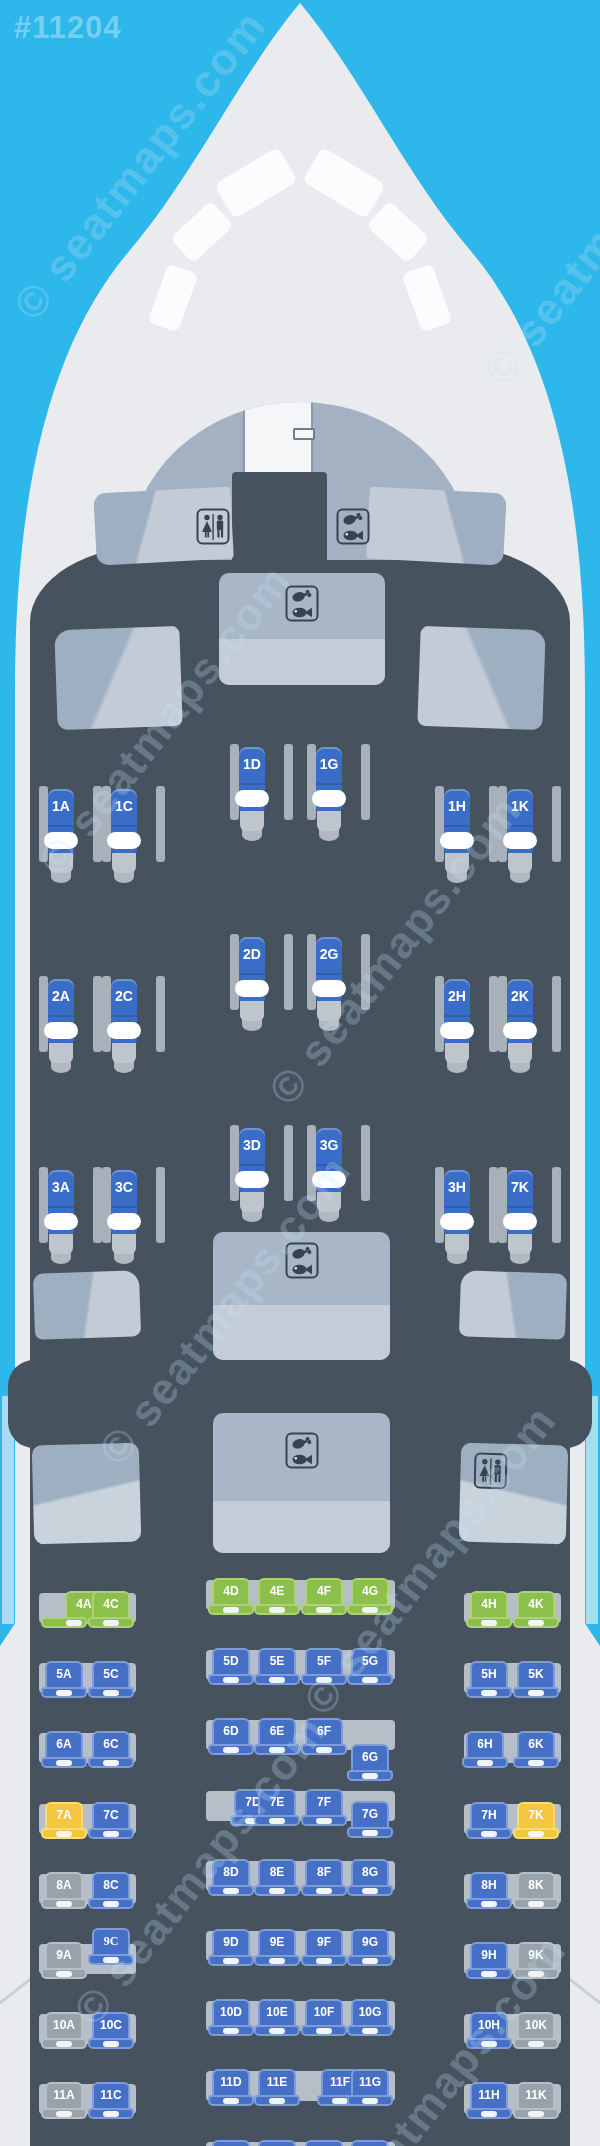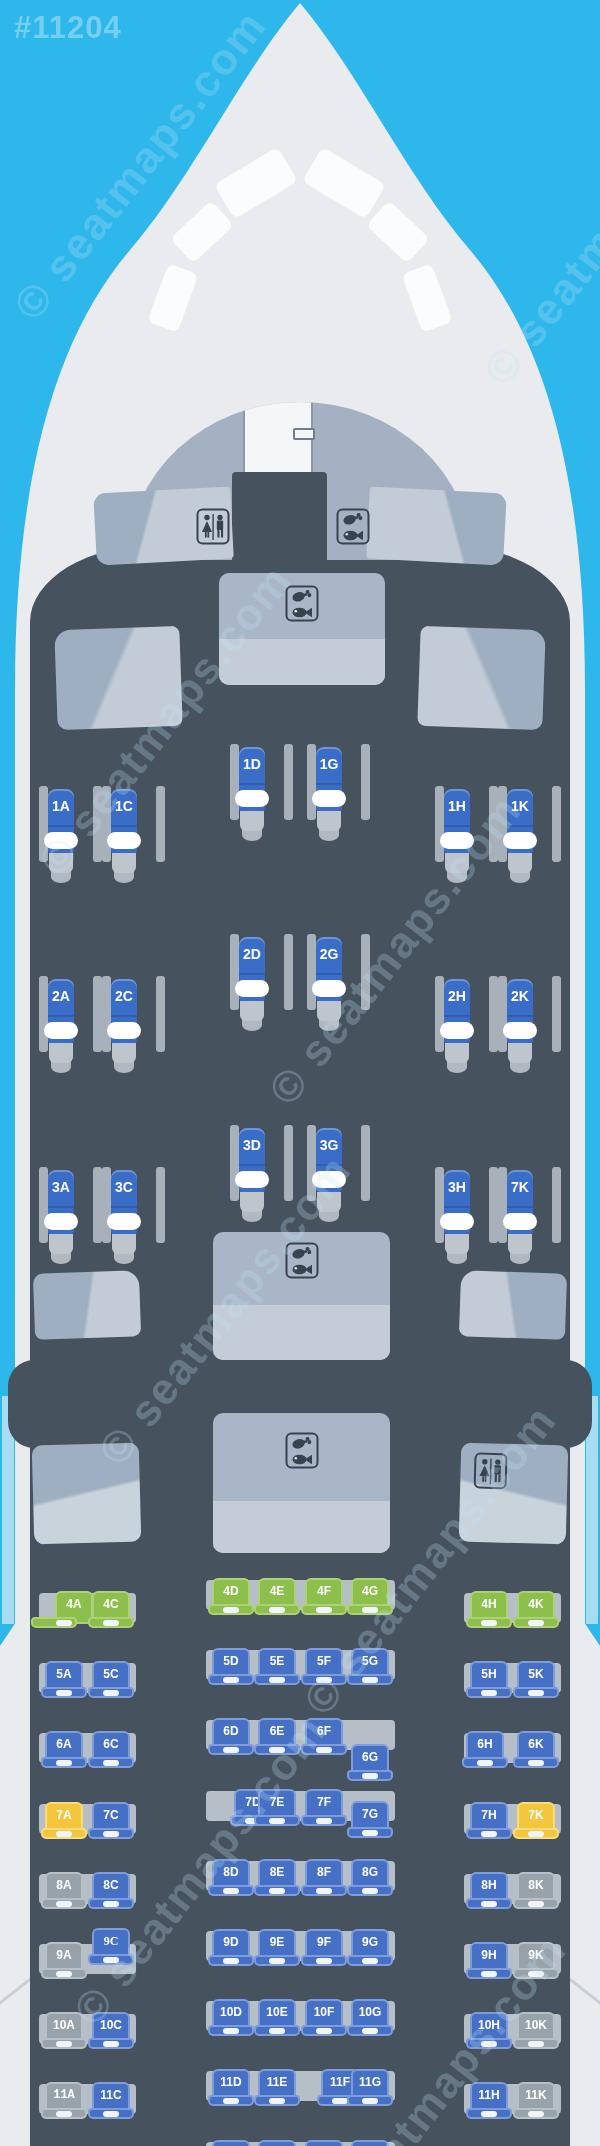--- a/index.html
+++ b/index.html
@@ -420,21 +420,21 @@
           <div class="blabel">7K</div>
           <div class="bdiv"></div>
         </div>
         <div class="pillow"></div>
         <div class="skirt"></div>
         <div class="foot"></div>
       </div>
       <div class="ebacking" style="left: 39px; top: 1593px; width: 97px;"></div>
       <div class="ebacking" style="left: 206px; top: 1580px; width: 189px;"></div>
       <div class="ebacking" style="left: 464px; top: 1593px; width: 97px;"></div>
-      <div class="eseat t-green" style="left: 35px; top: 1591px; padding-left: 20px;">
+      <div class="eseat t-green" style="left: 45px; top: 1591px; padding-left: 20px;">
         <div class="eback">4A</div>
         <div class="elip"></div>
         <div class="epill"></div>
       </div>
       <div class="eseat t-green" style="left: 92px; top: 1591px;">
         <div class="eback">4C</div>
         <div class="elip"></div>
         <div class="epill"></div>
       </div>
       <div class="eseat t-green" style="left: 212px; top: 1578px;">
@@ -721,21 +721,21 @@
         <div class="epill"></div>
       </div>
       <div class="eseat t-gray" style="left: 517px; top: 2012px;">
         <div class="eback">10K</div>
         <div class="elip"></div>
         <div class="epill"></div>
       </div>
       <div class="ebacking" style="left: 39px; top: 2084px; width: 97px;"></div>
       <div class="ebacking" style="left: 206px; top: 2071px; width: 189px;"></div>
       <div class="ebacking" style="left: 464px; top: 2084px; width: 97px;"></div>
-      <div class="eseat t-gray" style="left: 45px; top: 2082px; font-family: Liberation Mono, monospace;">
+      <div class="eseat t-gray" style="left: 45px; top: 2082px;">
         <div class="eback">11A</div>
         <div class="elip"></div>
         <div class="epill"></div>
       </div>
       <div class="eseat t-blue" style="left: 92px; top: 2082px;">
         <div class="eback">11C</div>
         <div class="elip"></div>
         <div class="epill"></div>
       </div>
       <div class="eseat t-blue" style="left: 212px; top: 2069px;">

